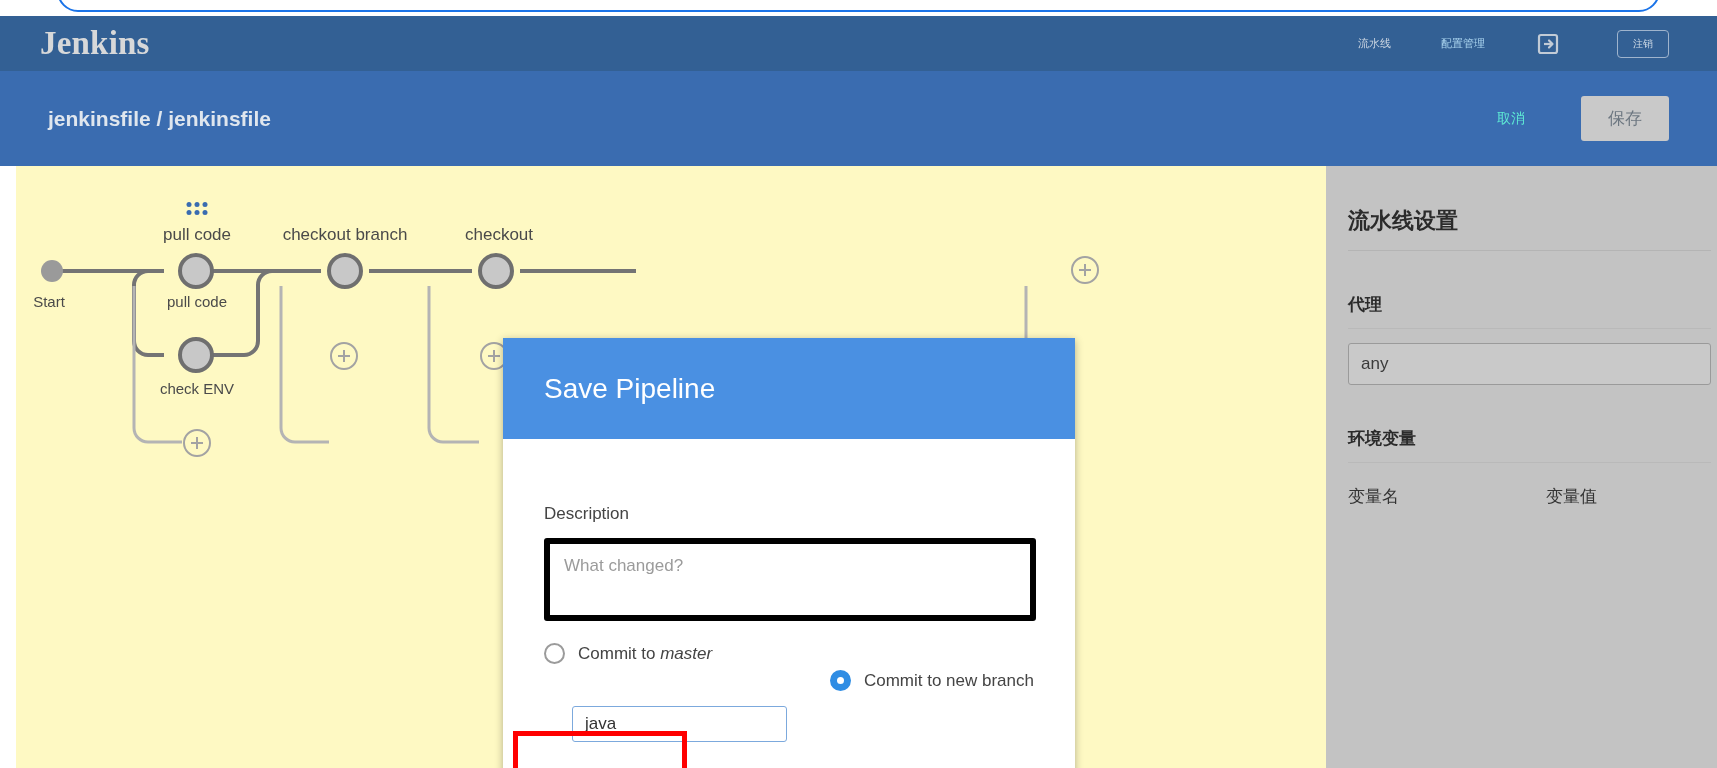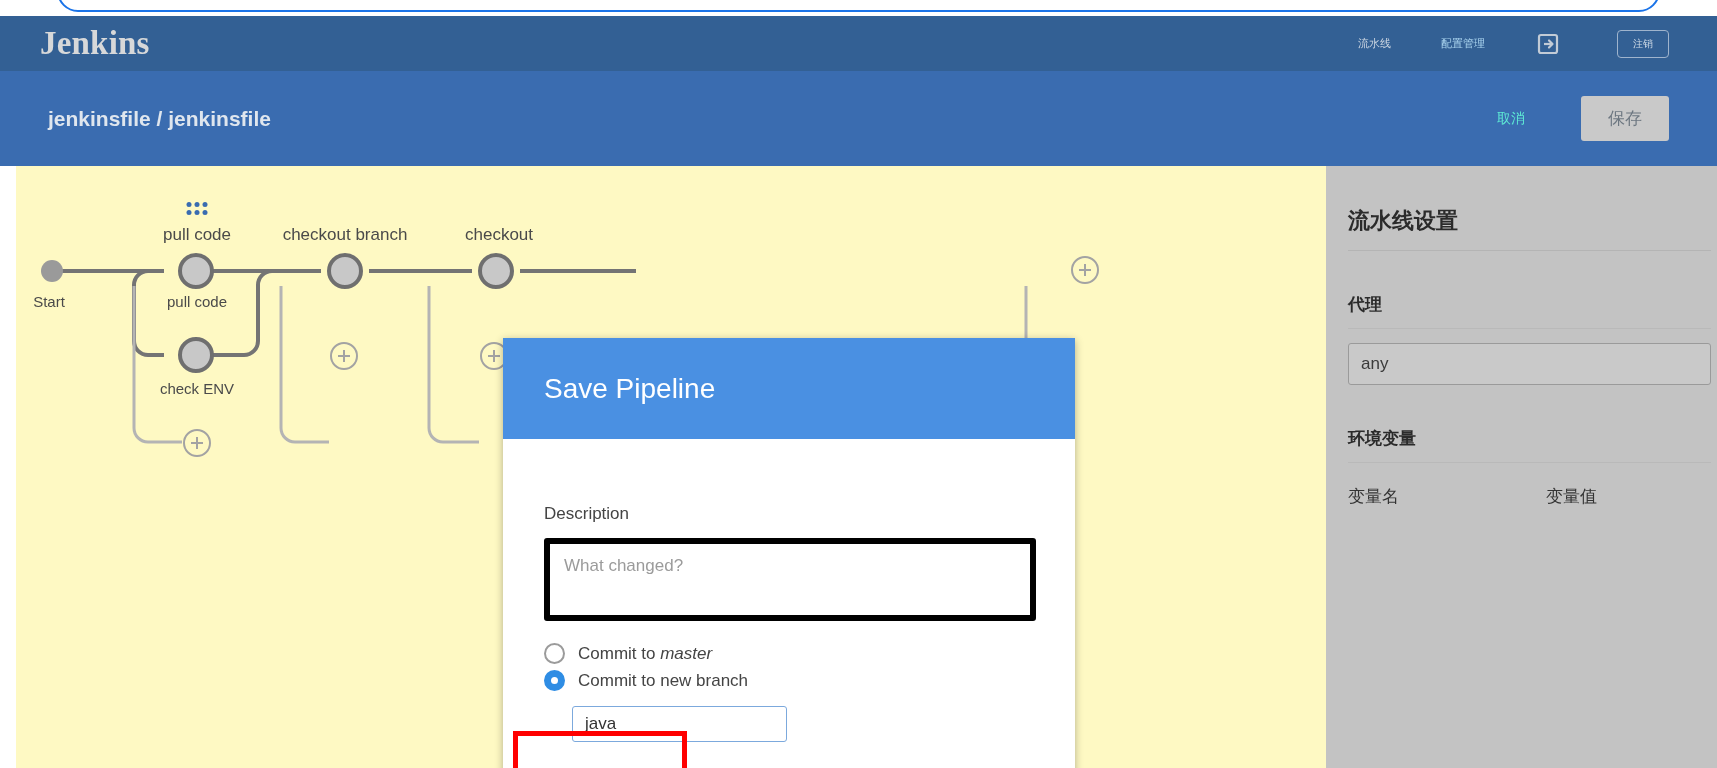--- a/index.html
+++ b/index.html
@@ -131,21 +131,21 @@
   .desc-textarea {
     margin-top: 14px; width: 492px; height: 83px;
     border: 6px solid #000000; border-radius: 3px;
     padding: 12px 14px; font-size: 17px; color: #333;
     resize: none; outline: none;
     font-family: "Liberation Sans", "DejaVu Sans", sans-serif;
   }
   .desc-textarea::placeholder { color: #9b9b9b; }
 
   .radio-row { display: flex; align-items: center; margin-top: 18px; cursor: pointer; }
-  .radio-row.tight { margin-top: 6px; }
+  .radio-row.tight { margin-top: 6px; justify-content: flex-end; }
   .radio {
     width: 21px; height: 21px; border-radius: 50%;
     border: 2px solid #9b9b9b; background: #fff;
     margin-right: 13px; flex: 0 0 auto;
     display: flex; align-items: center; justify-content: center;
   }
   .radio.checked { border-color: #2f8de4; background: #2f8de4; }
   .radio.checked::after {
     content: ""; width: 7px; height: 7px; border-radius: 50%; background: #fff;
   }

